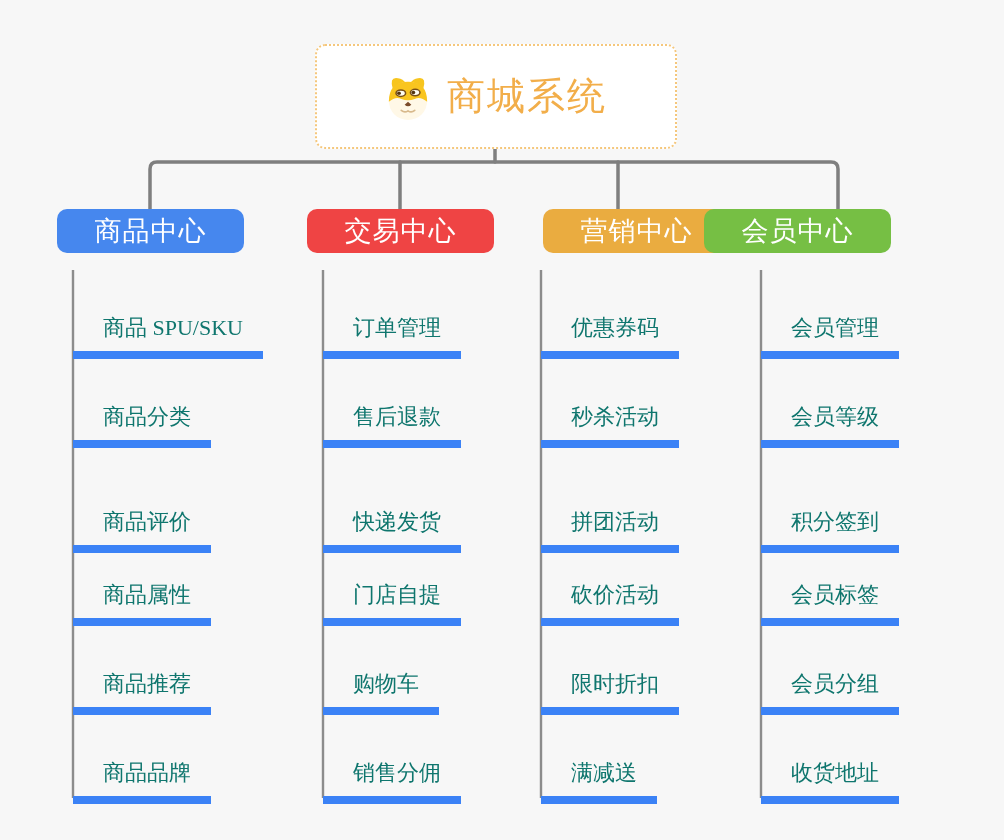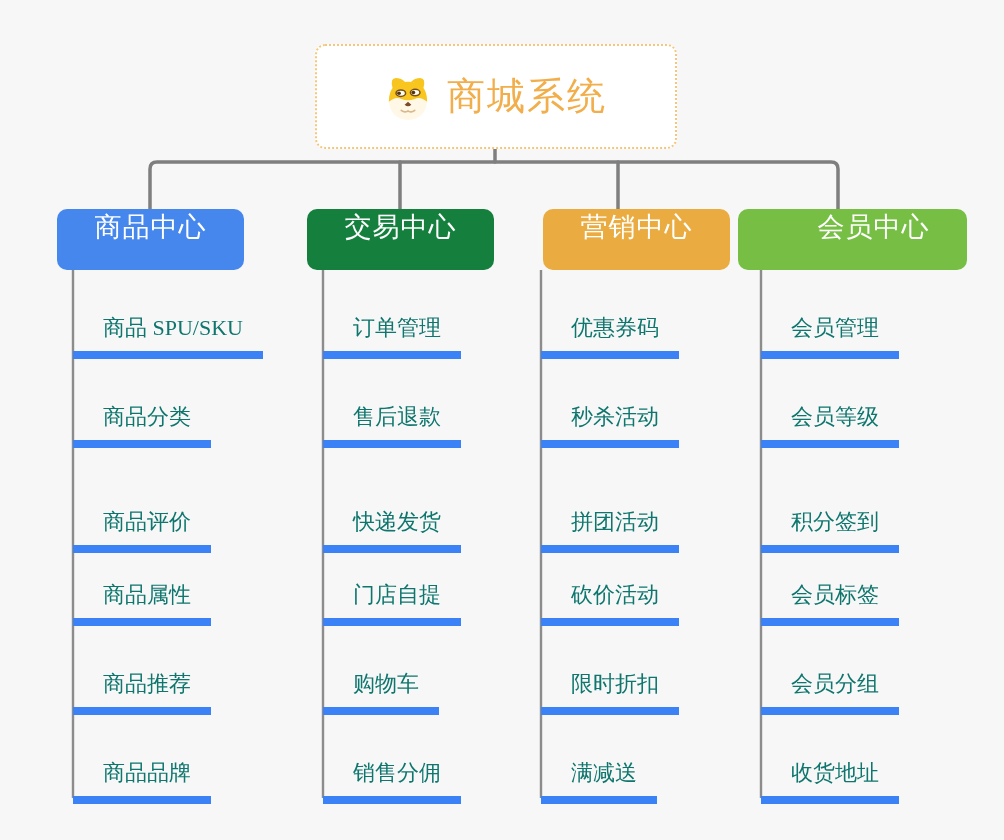--- a/index.html
+++ b/index.html
@@ -38,35 +38,35 @@
   .root-label{
     font-size:38px;
     color:#f2ae4a;
     letter-spacing:2px;
     white-space:nowrap;
   }
   
   .branch-node{
     position:absolute;
     top:209px;
-    width:187px;height:61px;
+    width:187px;height:44px;
     border-radius:10px;
     display:flex;
-    align-items:flex-start;
+    align-items:center;
     justify-content:center;
     color:#ffffff;
     font-size:27px;
     letter-spacing:1px;
     cursor:pointer;
     white-space:nowrap;
   }
   .b1{left:57px;}
   .b2{left:307px;}
   .b3{left:525px;margin-left:18px;}
-  .b4{left:738px;padding-left:42px;}
+  .b4{left:704px;}
   
   .leaf{
     position:absolute;
     box-sizing:border-box;
     padding:0 20px 7px 30px;
     line-height:32px;
     font-size:22px;
     color:#0f766e;
     border-bottom:8px solid #3b82f6;
     white-space:nowrap;
@@ -122,21 +122,21 @@
       <path d="M24,31 L27.5,34 Q24,37.5 20.5,34 Z" fill="#7b4b2a"></path>
 
       <path d="M17,40 Q20.5,43 24,40.5 Q27.5,43 31,40" stroke="#d8b98c" stroke-width="1.8" fill="none" stroke-linecap="round"></path>
     </svg>
     <span class="root-label">商城系统</span>
   </div>
 
   <div class="branch-node b1" style="background-color: rgb(70, 135, 238);">
     <span>商品中心</span>
   </div>
-  <div class="branch-node b2" style="background-color: #15803d;">
+  <div class="branch-node b2" style="background-color: #ef4444;">
     <span>交易中心</span>
   </div>
   <div class="branch-node b3" style="background-color: rgb(234, 172, 64);">
     <span>营销中心</span>
   </div>
   <div class="branch-node b4" style="background-color: rgb(118, 191, 68);">
     <span>会员中心</span>
   </div>
 
   <div class="leaf c1 r1">商品 SPU/SKU</div>

